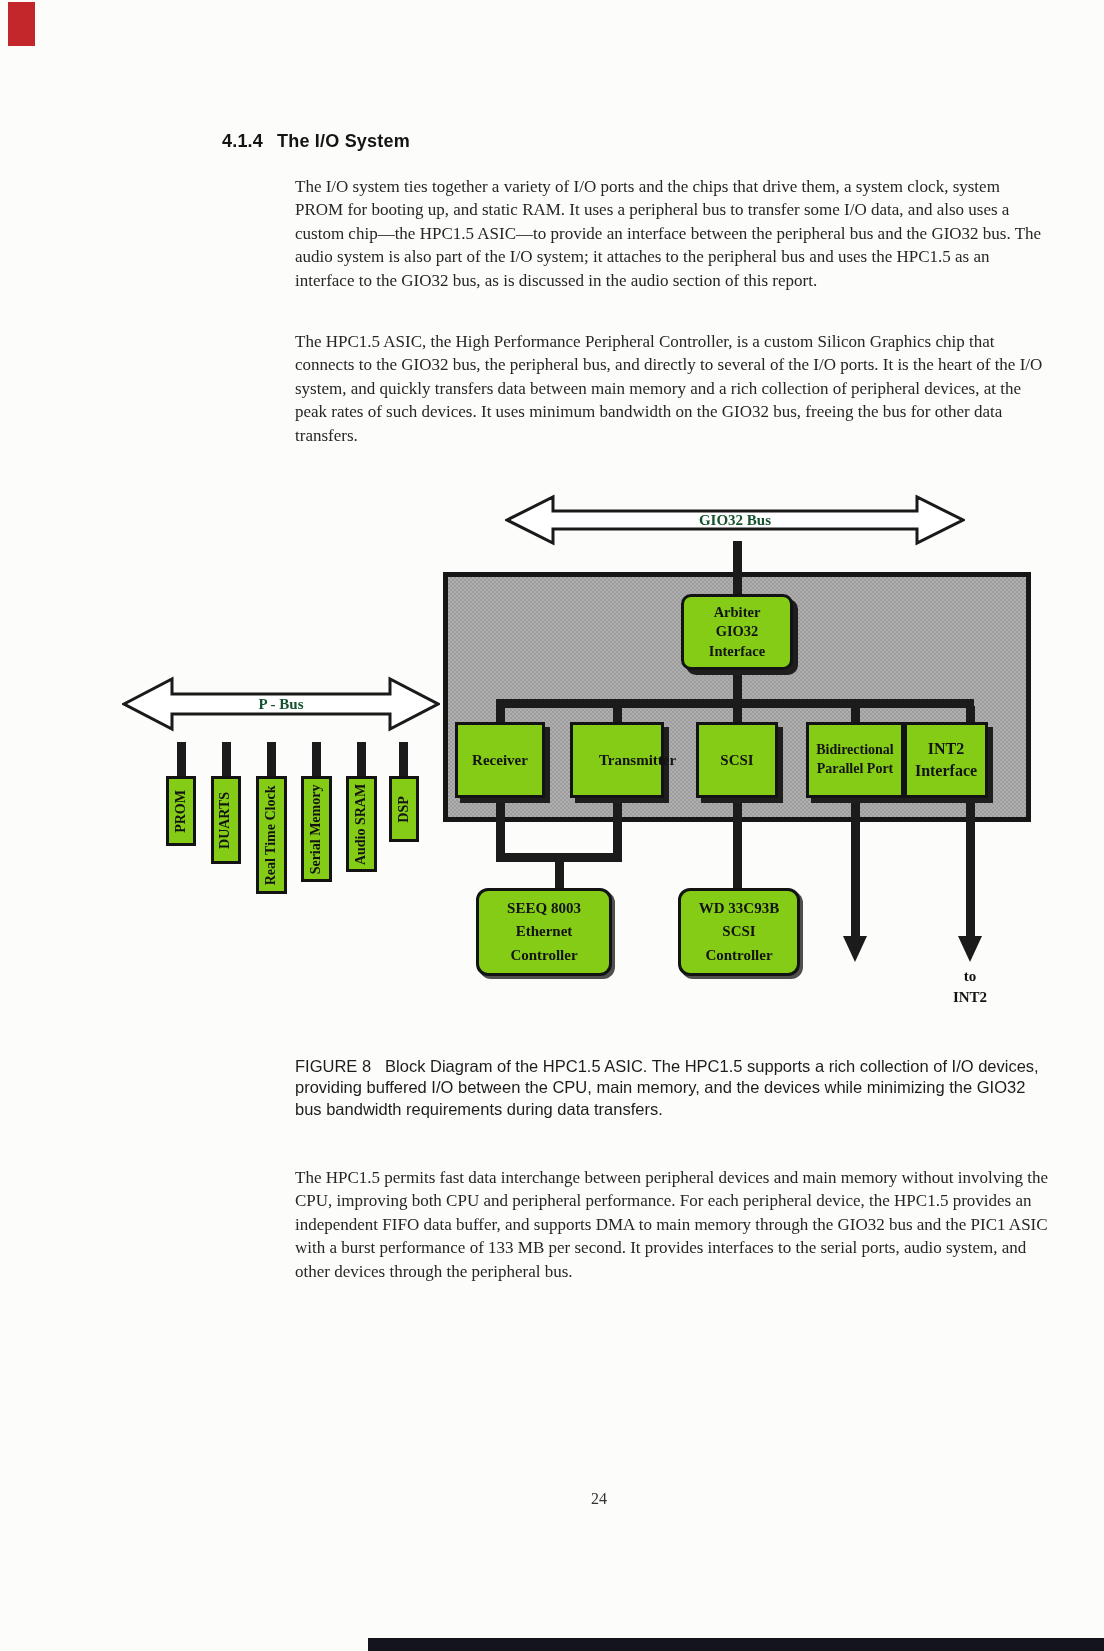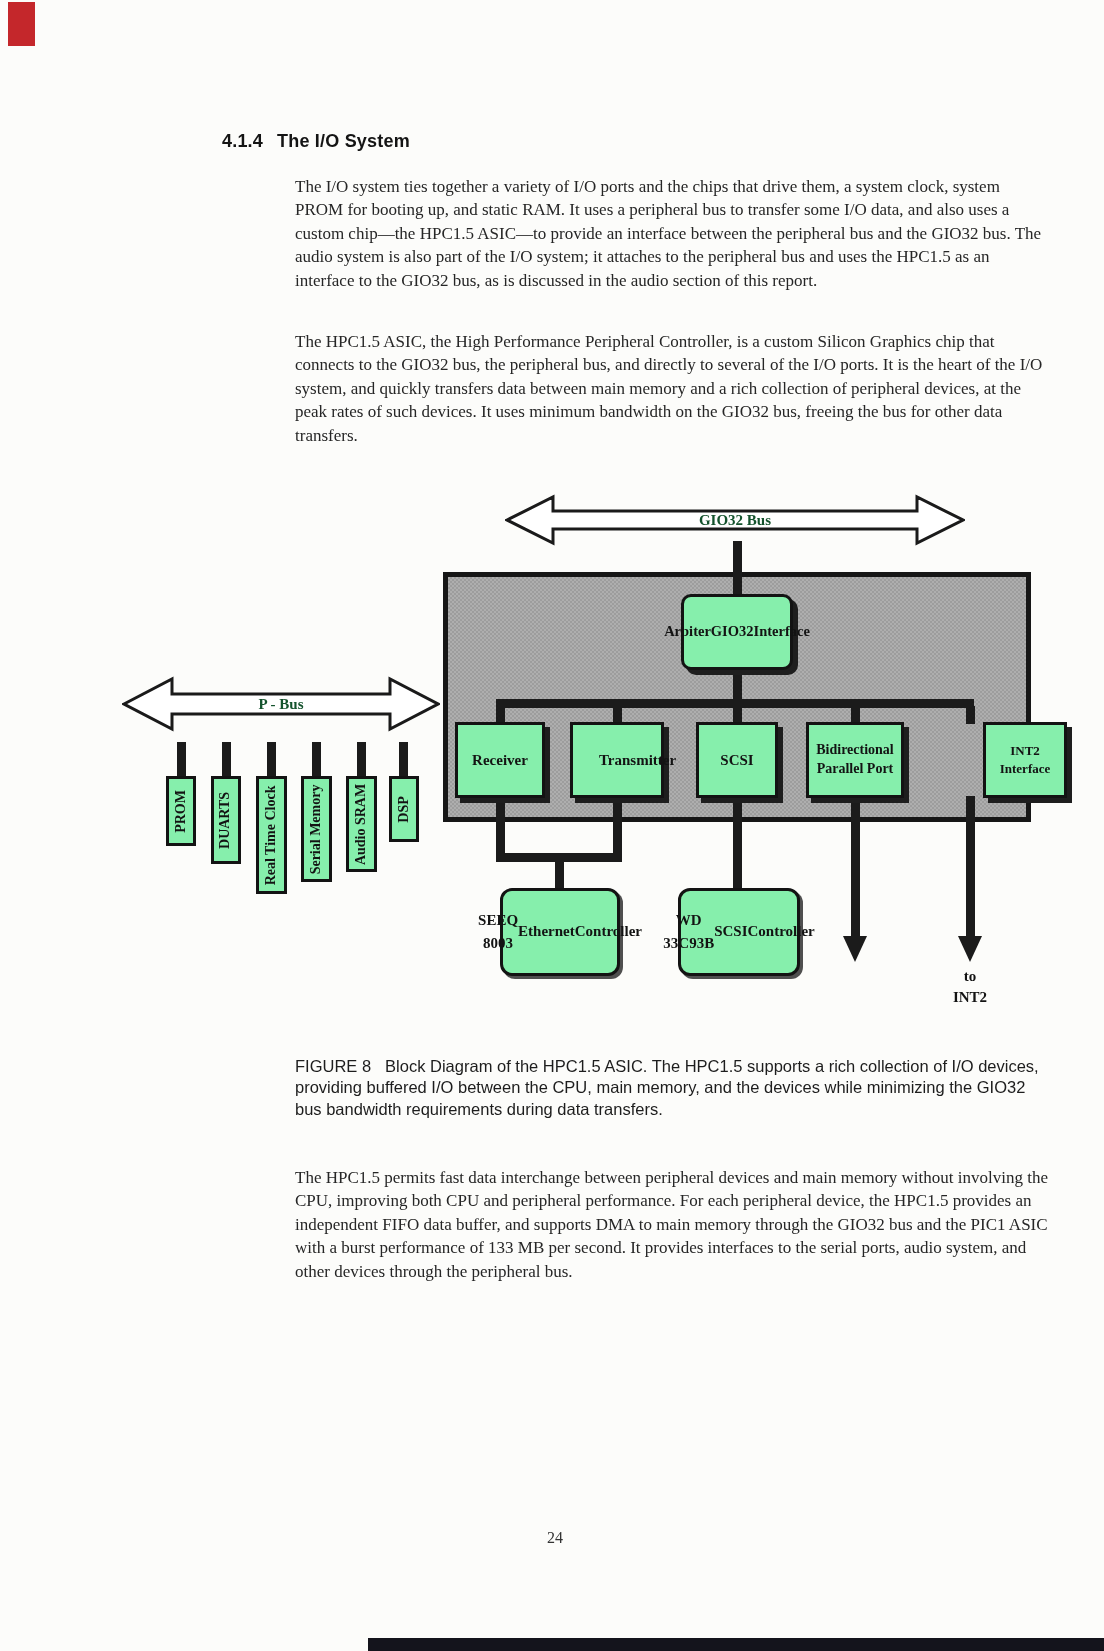--- a/index.html
+++ b/index.html
@@ -14,41 +14,41 @@
     font-family:"Liberation Sans", sans-serif; font-weight:bold;
     font-size:18px; color:#141414; letter-spacing:0.2px;
   }
   .heading .num { margin-right:14px; }
   .body-par { font-size:17px; line-height:1.38; color:#262626; text-align:left; }
   .caption {
     font-family:"Liberation Sans", sans-serif; font-size:16.5px;
     line-height:1.3; color:#1d1d1d;
   }
   .caption .cap-label { margin-right:14px; }
-  .page-num { font-size:16px; color:#333; text-align:left;margin-top:39px; }
+  .page-num { font-size:16px; color:#333; text-align:right; }
 
   
   .busarrow { position:absolute; }
   .busarrow svg { display:block; }
   .busarrow path { fill:#ffffff; stroke:#1a1a1a; stroke-width:3; stroke-linejoin:miter; }
   .bus-label {
     position:absolute; inset:0; display:flex; align-items:center; justify-content:center;
     font-weight:bold; font-size:15px; color:#14532d;
   }
   .line { position:absolute; background:#1b1b1b; }
   .graybox {
     position:absolute; box-sizing:border-box;
     background-color:#a5a5a5;
     background-image:repeating-conic-gradient(#9d9d9d 0% 25%, #aeaeae 0% 50%);
     background-size:4px 4px;
     border:5px solid #161616;
   }
   .dbox {
-    position:absolute; box-sizing:border-box; background:#86efac;
-    border:3px solid #131313; display:flex; flex-direction:row;
+    position:absolute; box-sizing:border-box; background:#84cc16;
+    border:3px solid #131313; display:flex; flex-direction:column;
     align-items:center; justify-content:center; text-align:center;
     font-weight:bold; color:#131313; font-size:15px; line-height:1.35;
     padding:2px;
   }
   .shadow { box-shadow:5px 5px 0 #1e1e1e; }
   .rounded { border-radius:10px; }
   .ctrl { border-radius:12px; box-shadow:3px 3px 0 #4f4f4f; font-size:15px; line-height:1.55; }
   .vbox span { transform:rotate(-90deg); white-space:nowrap; font-size:14px; }
   .arrowhead {
     position:absolute; width:0; height:0;
@@ -98,34 +98,34 @@
     <div class="line z2" style="left:496px; top:706px; width:9px; height:18px;"></div>
     <div class="line z2" style="left:613px; top:706px; width:9px; height:18px;"></div>
     <div class="line z2" style="left:733px; top:706px; width:9px; height:18px;"></div>
     <div class="line z2" style="left:851px; top:706px; width:9px; height:18px;"></div>
     <div class="line z2" style="left:966px; top:706px; width:9px; height:18px;"></div>
 
     <div class="dbox shadow z3" style="left:455px; top:722px; width:90px; height:76px;">Receiver</div>
     <div class="dbox shadow z3" style="left:570px; top:722px; width:94px; height:76px;padding-left:43px;">Transmitter</div>
     <div class="dbox shadow z3" style="left:696px; top:722px; width:82px; height:76px;">SCSI</div>
     <div class="dbox shadow z3" style="left:806px; top:722px; width:98px; height:76px; font-size:14px;">Bidirectional Parallel Port</div>
-    <div class="dbox shadow z3" style="left:983px; top:722px; width:84px; height:76px; font-size:13px;">INT2 Interface</div>
+    <div class="dbox shadow z3" style="left:904px; top:722px; width:84px; height:76px; font-size:16px;">INT2 Interface</div>
 
     <div class="line z2" style="left:496px; top:796px; width:9px; height:66px;"></div>
     <div class="line z2" style="left:613px; top:796px; width:9px; height:66px;"></div>
     <div class="line z2" style="left:496px; top:853px; width:126px; height:9px;"></div>
     <div class="line z2" style="left:555px; top:858px; width:9px; height:32px;"></div>
     <div class="line z2" style="left:733px; top:796px; width:9px; height:94px;"></div>
 
     <div class="line z2" style="left:851px; top:796px; width:9px; height:142px;"></div>
     <div class="arrowhead z2" style="left:843px; top:936px;"></div>
     <div class="line z2" style="left:966px; top:796px; width:9px; height:142px;"></div>
     <div class="arrowhead z2" style="left:958px; top:936px;"></div>
 
-    <div class="dbox ctrl z3" style="left:500px; top:888px; width:120px; height:88px;">
+    <div class="dbox ctrl z3" style="left:476px; top:888px; width:136px; height:88px;">
       <span>SEEQ 8003</span>
       <span>Ethernet</span>
       <span>Controller</span>
     </div>
     <div class="dbox ctrl z3" style="left:678px; top:888px; width:122px; height:88px;">
       <span>WD 33C93B</span>
       <span>SCSI</span>
       <span>Controller</span>
     </div>
 

